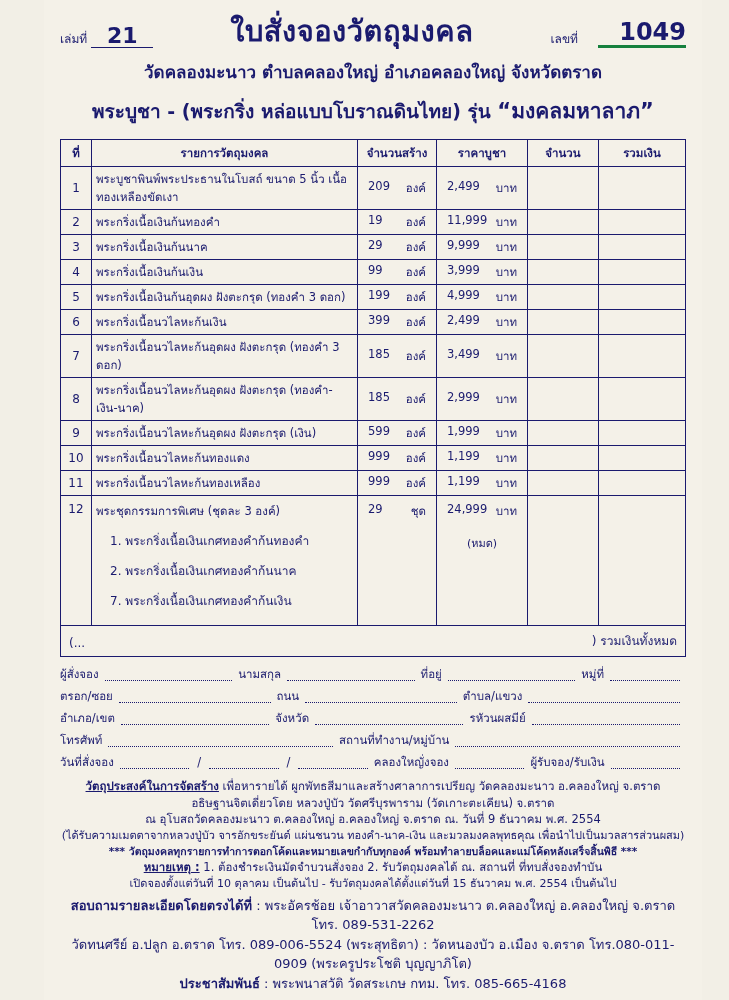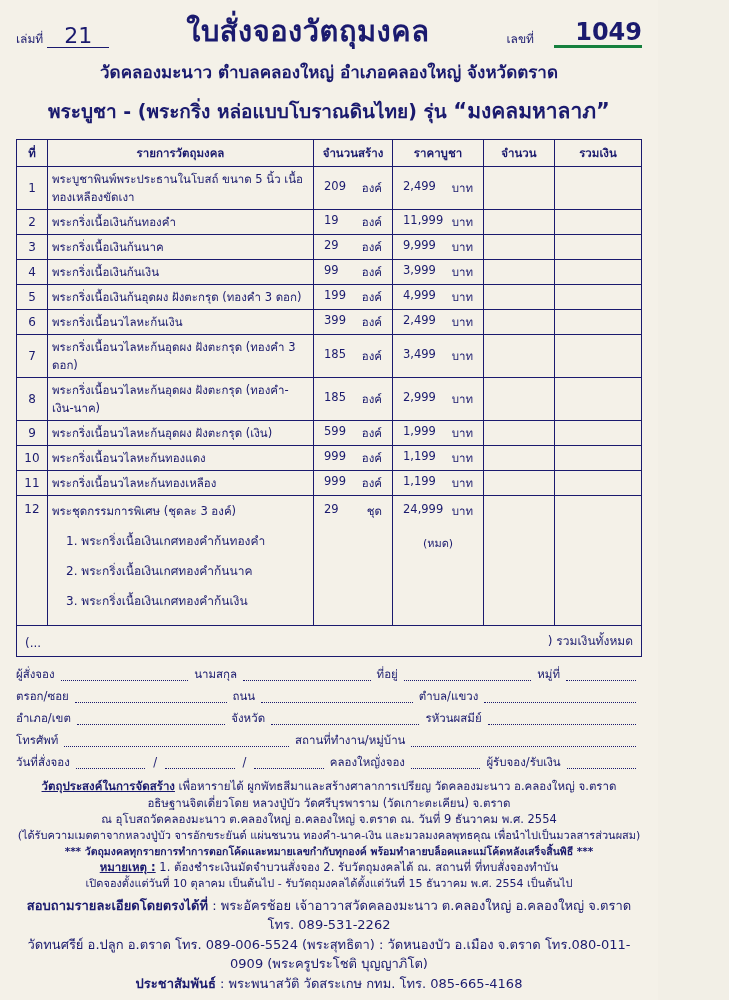--- a/index.html
+++ b/index.html
@@ -9,30 +9,31 @@
     font-family:"DejaVu Sans", sans-serif;
     color:#1a1a6e;
     overflow:hidden;
   }
   .page{
     position:relative;
     width:658px;height:1000px;
     background:#f4f1e8;
     box-sizing:border-box;
     padding:10px 16px;
+    margin-left:44px;
   }
   
   .top-row{
     display:flex;align-items:flex-end;justify-content:space-between;
     margin-top:6px;
   }
   .book-no{display:flex;align-items:flex-end;gap:4px;font-size:12px;}
   .book-no .label{font-size:12px;}
   .book-no .value{
-    font-size:22px;font-weight:normal;border-bottom:1px solid #1a1a6e;
+    font-size:22px;font-weight:bold;border-bottom:1px solid #1a1a6e;
     min-width:62px;text-align:center;line-height:1.05;
   }
   .main-title{
     font-size:29px;font-weight:bold;letter-spacing:.5px;
     text-align:center;flex:1;line-height:1.1;
   }
   .doc-no{display:flex;align-items:flex-end;gap:20px;font-size:12px;}
   .doc-no .value{
     font-size:24px;font-weight:bold;border-bottom:3px solid #15803d;
     min-width:88px;text-align:right;line-height:1.05;
@@ -335,21 +336,21 @@
         <td></td>
         <td></td>
       </tr>
       <tr class="set-row">
         <td class="row-no" style="vertical-align:top;padding-top:6px;">12</td>
         <td class="desc" style="vertical-align:top;padding-top:6px;">
           <div>พระชุดกรรมการพิเศษ (ชุดละ 3 องค์)</div>
           <div class="set-list">
             <div>1. พระกริ่งเนื้อเงินเกศทองคำก้นทองคำ</div>
             <div>2. พระกริ่งเนื้อเงินเกศทองคำก้นนาค</div>
-            <div>3. พระกริ่งเนื้อเงินเกศทองคำก้นเงิน</div>
+            <div>7. พระกริ่งเนื้อเงินเกศทองคำก้นเงิน</div>
           </div>
         </td>
         <td style="vertical-align:top;padding-top:6px;">
           <div class="set-qty">
               <span>29</span>
               <span>ชุด</span>
             </div>
         </td>
         <td style="vertical-align:top;padding-top:6px;">
           <div class="set-price">

